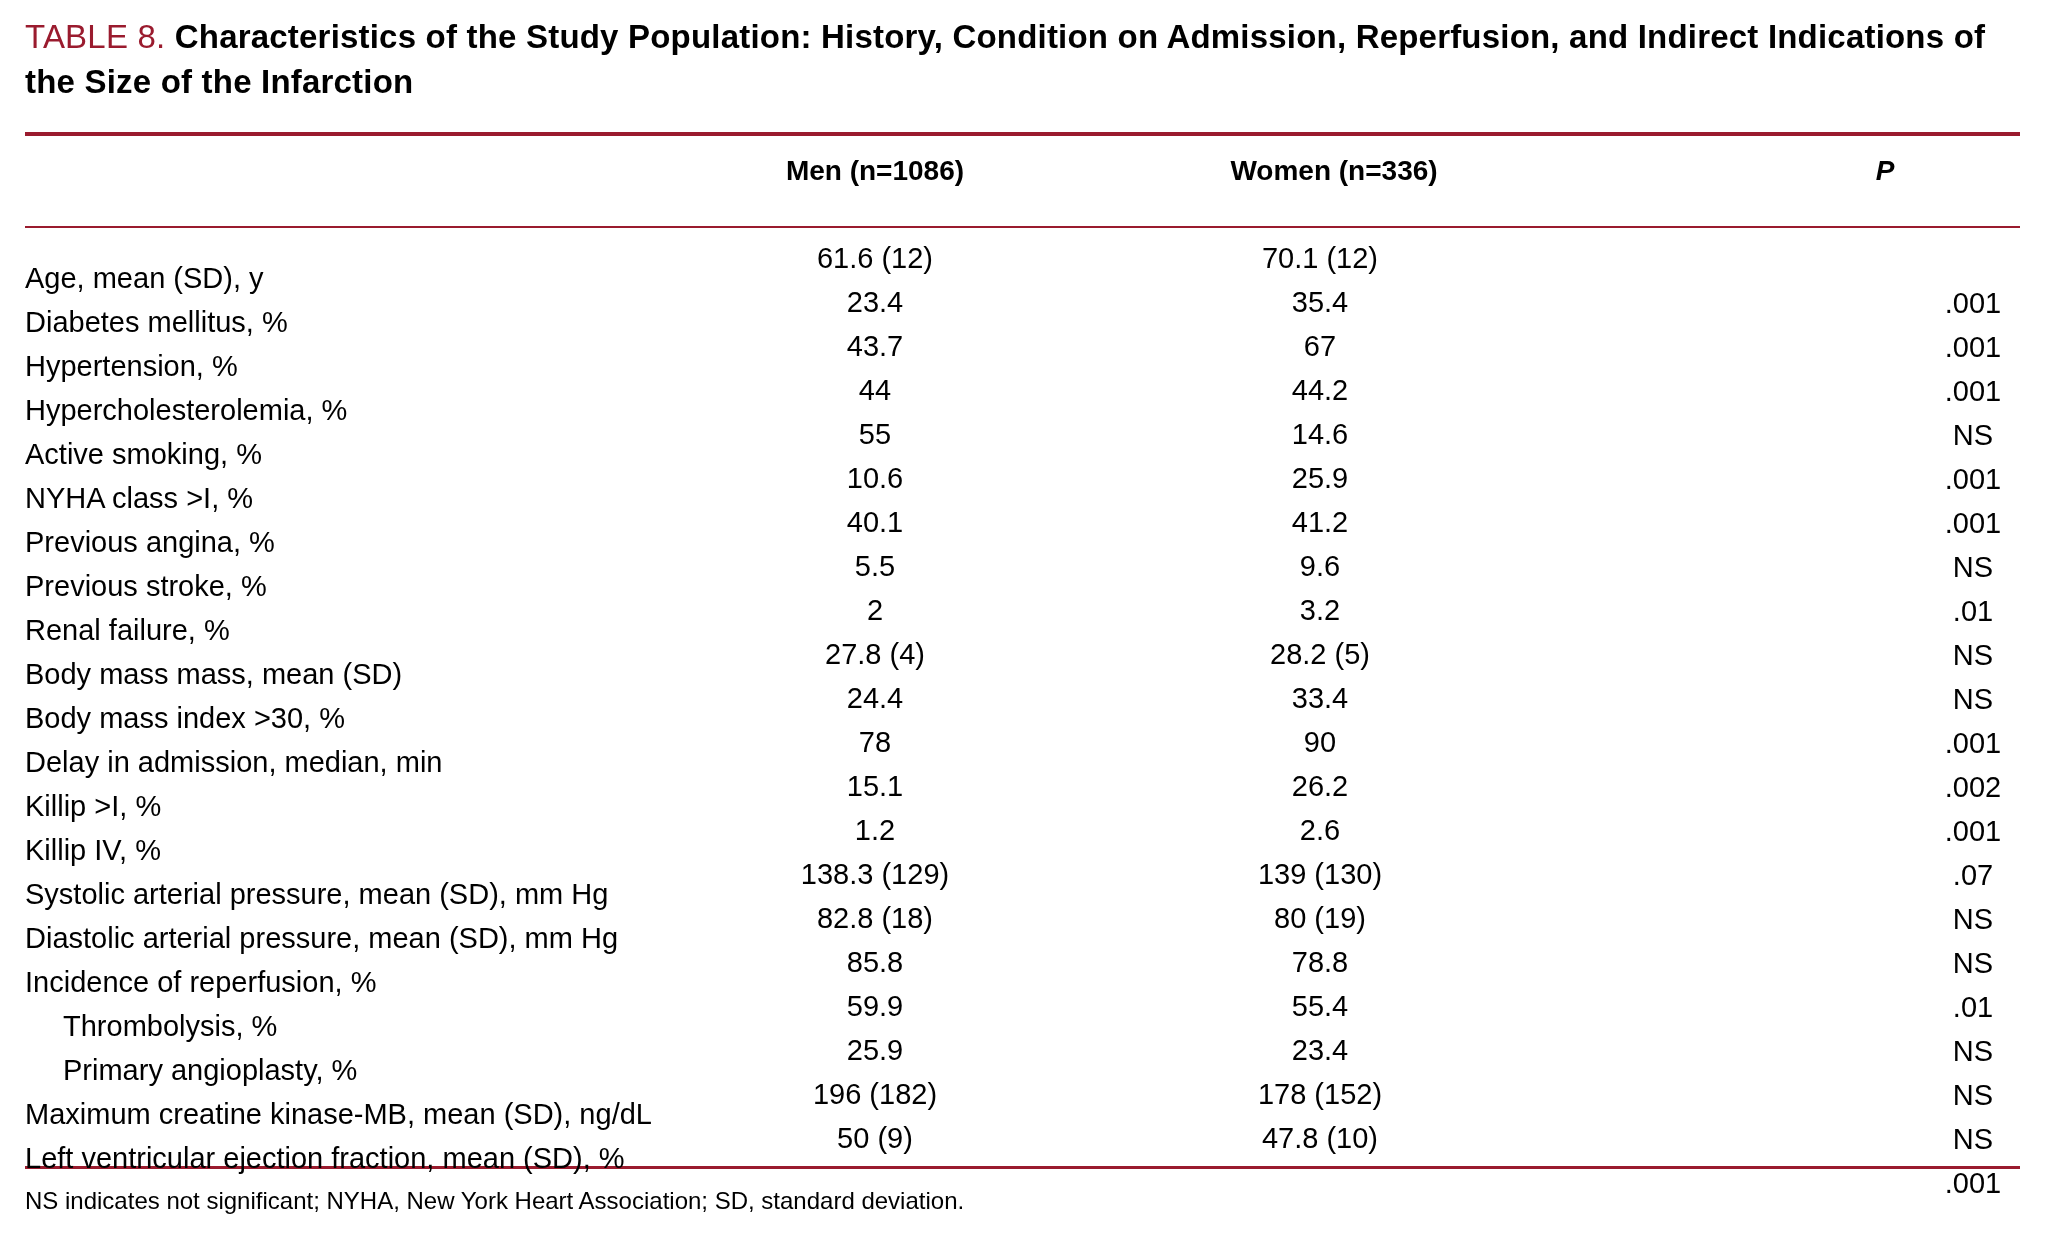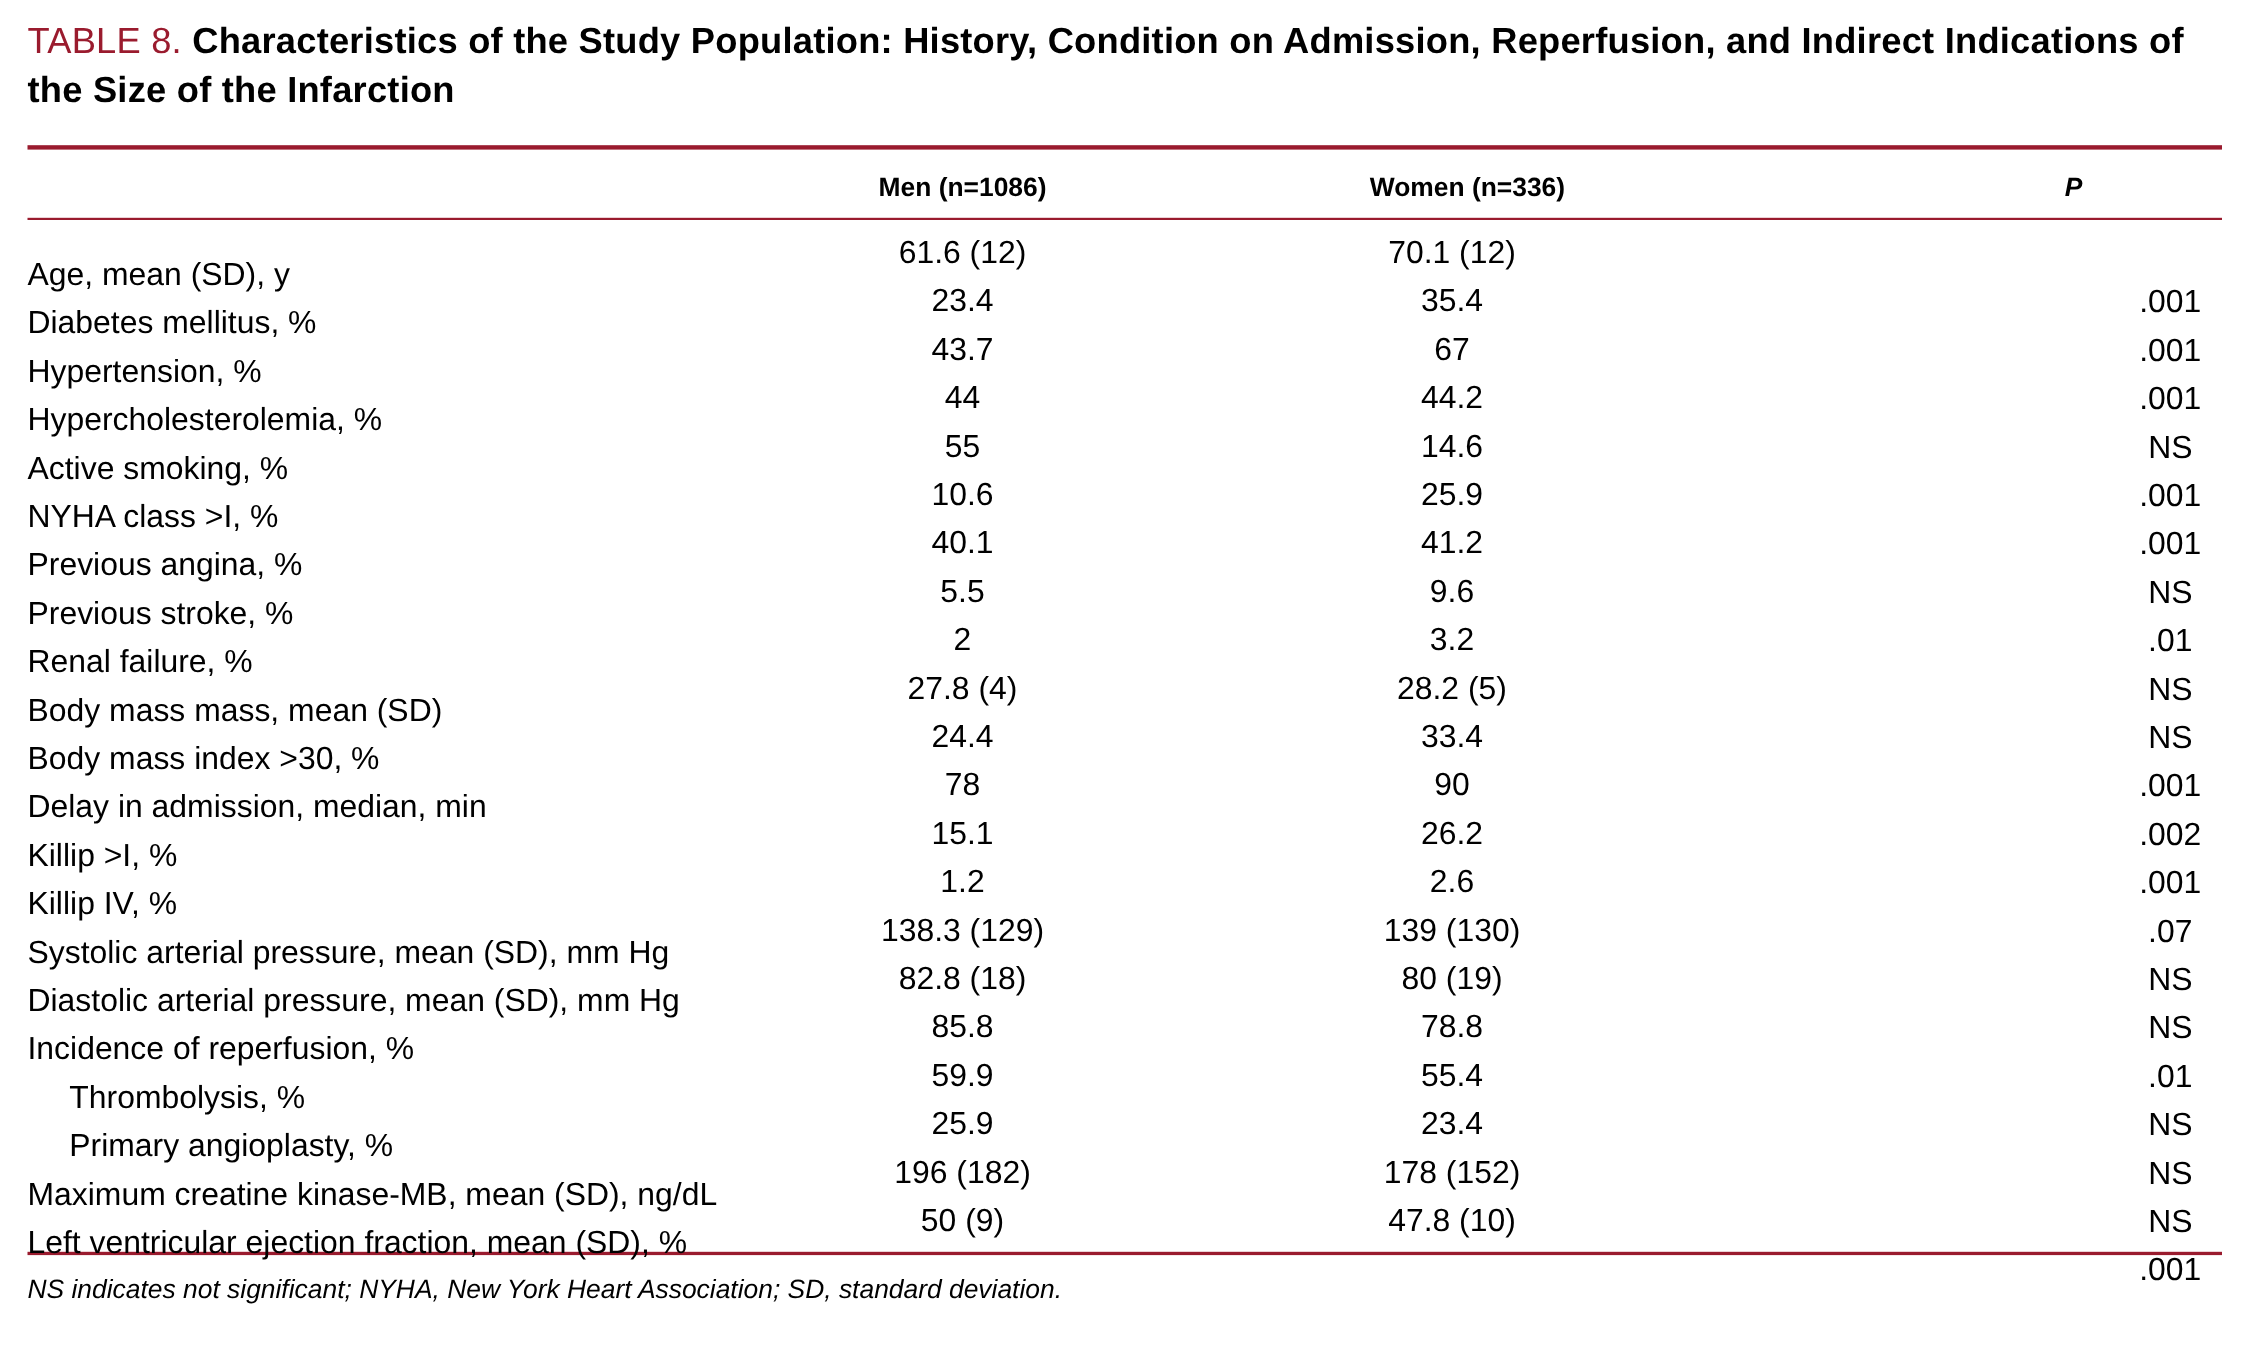--- a/index.html
+++ b/index.html
@@ -34,23 +34,23 @@
     margin: 0;
     background: var(--accent);
     width: 1995px;
   }
   .rule.thick { height: 4px; margin-top: 28px; }
   .rule.mid   { height: 2px; }
   .rule.bottom{ height: 3px; margin-top: 6px; }
 
   .thead {
     position: relative;
-    height: 62px;
+    height: 90px;
     line-height: 70px;
-    font-size: 24px;
+    font-size: 28px;
     font-weight: bold;
   }
   .thead .col { position: absolute; transform: translateX(-50%); white-space: nowrap; }
   .col-men   { left: 850px; }
   .col-women { left: 1295px; margin-left: 14px; }
   .col-p     { left: 1860px; font-style: italic; }
 
   .tbody { padding-top: 8px; }
   .trow {
     position: relative;
@@ -63,21 +63,20 @@
   .cell.label { left: 0; margin-top: 20px; }
   .cell.label.indent { left: 38px; }
   .cell.men   { left: 850px;  transform: translateX(-50%); }
   .cell.women { left: 1295px; transform: translateX(-50%); }
   .cell.p     { left: 1948px; transform: translateX(-50%); margin-top: 45px; }
 
   .footnote {
     margin-top: 16px;
     font-size: 24px;
     line-height: 32px;
-    font-style: italic;
   }
 </style>
 </head>
 <body>
 
 <div class="page">
 
   <div class="caption">
     <span class="tlabel">TABLE 8.</span>
     <span class="ttitle">Characteristics of the Study Population: History, Condition on Admission, Reperfusion, and Indirect Indications of the Size of the Infarction</span>

